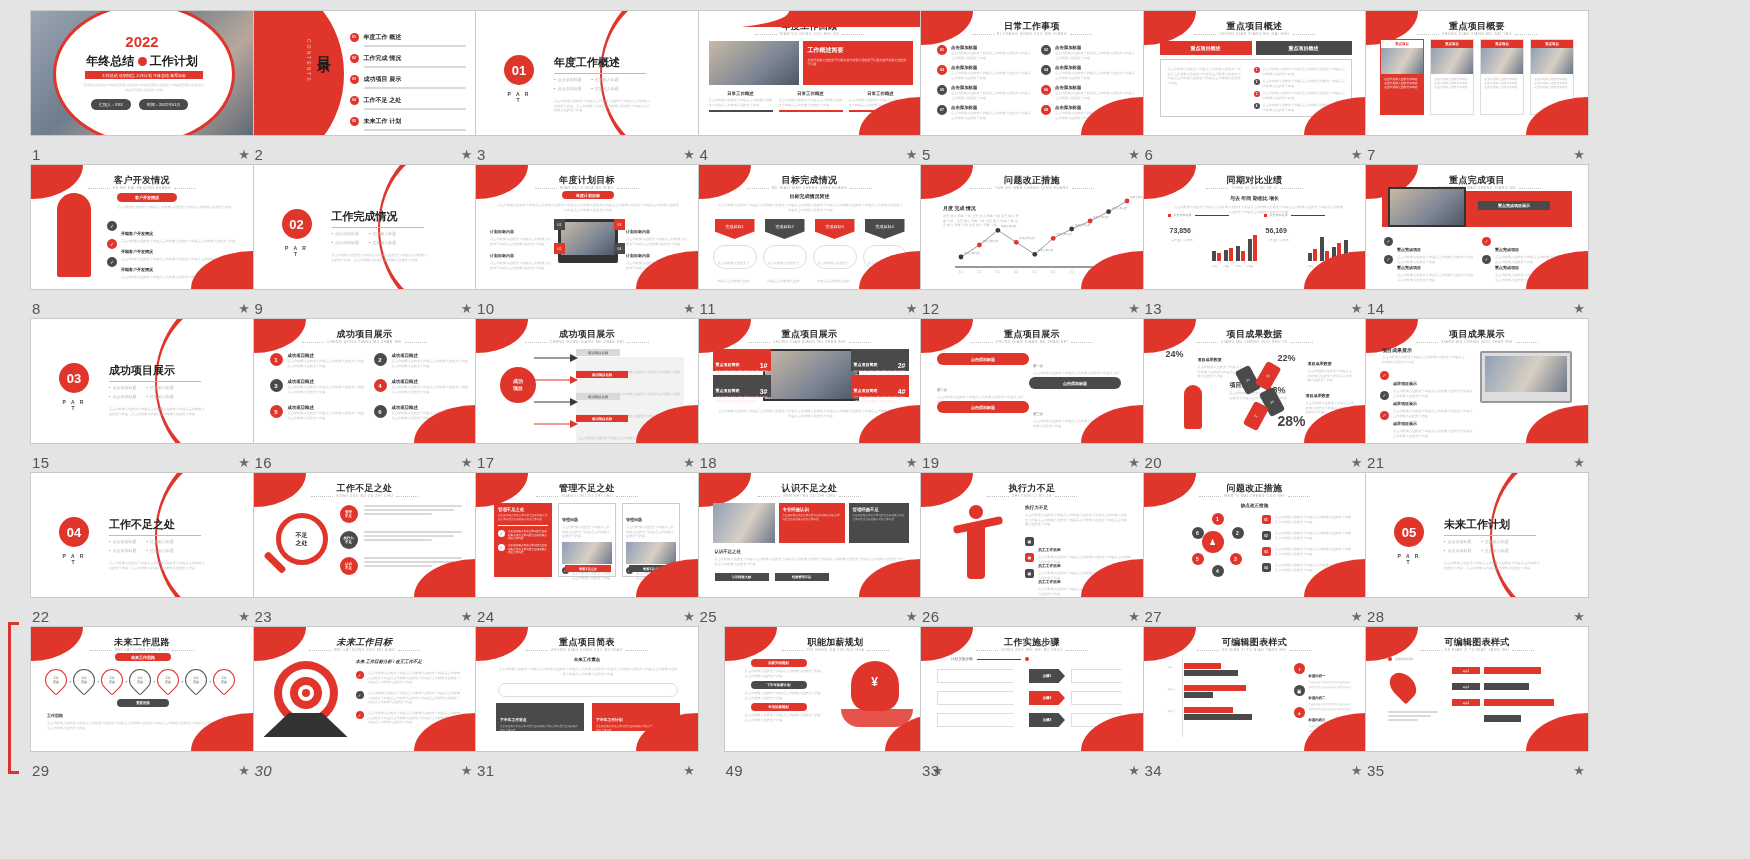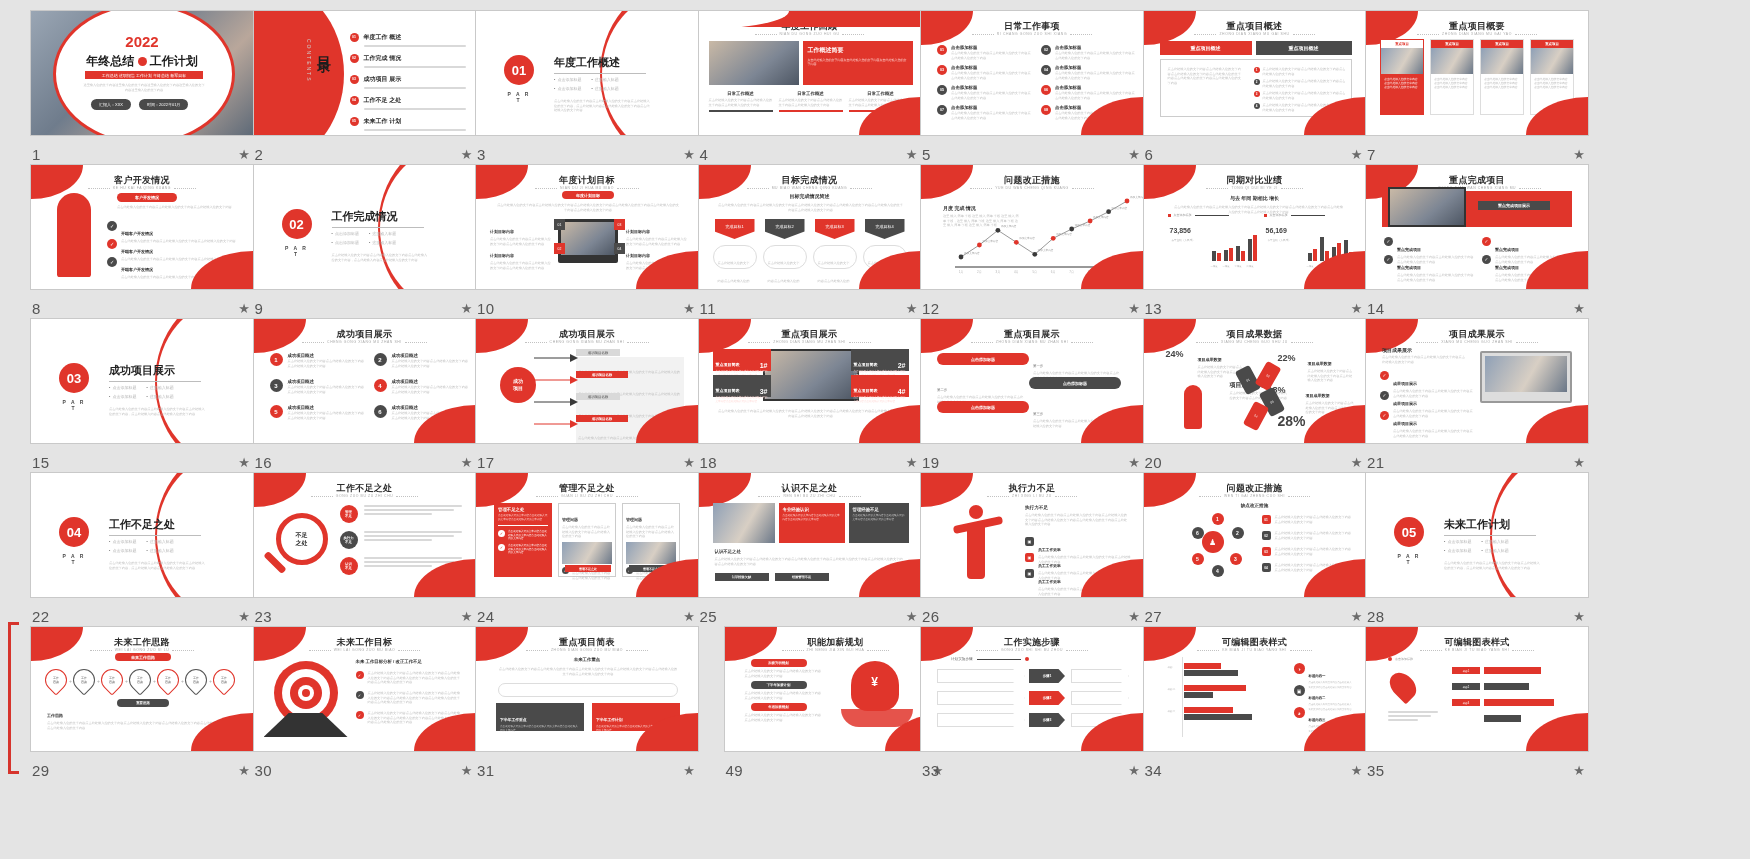--- a/index.html
+++ b/index.html
@@ -1108,21 +1108,21 @@
   <div class="lbl-dark pill" style="position:absolute;left:86px;top:72px;width:52px;height:8px;font-size:3.4px">重要思路</div>
   <div style="position:absolute;left:16px;top:86px;font-size:4px;font-weight:bold;color:#333">工作思路</div>
   <div class="tiny" style="position:absolute;left:16px;top:94px;width:192px">点击此处输入您的文字内容点击此处输入您的文字内容点击此处输入您的文字内容点击此处输入您的文字内容点击此处输入您的文字内容点击此处输入您的文字内容</div>
   <div class="corner-br"></div>
         </div>
      <div class="meta">
        <span class="num">29</span>
        <span class="star">★</span>
      </div>
       </div>
-      <div class="cell" style="left: 252.5px; top: 626px;">
+      <div class="cell" style="left: 252.5px; top: 626px; font-style: italic;">
         <div class="thumb">
           <div class="corner-tl"></div>
           <div class="s-title">未来工作目标</div>
           <div class="s-sub"><span class="dash"></span>WEI LAI GONG ZUO MU BIAO<span class="dash"></span></div>
   <div style="position:absolute;left:20px;top:34px;width:64px;height:64px;border-radius:50%;background:#e0352b">
     <div style="position:absolute;inset:8px;border-radius:50%;background:#fff"></div>
     <div style="position:absolute;inset:16px;border-radius:50%;background:#e0352b"></div>
     <div style="position:absolute;inset:24px;border-radius:50%;background:#fff"></div>
     <div style="position:absolute;inset:28px;border-radius:50%;background:#e0352b"></div>
           </div>

